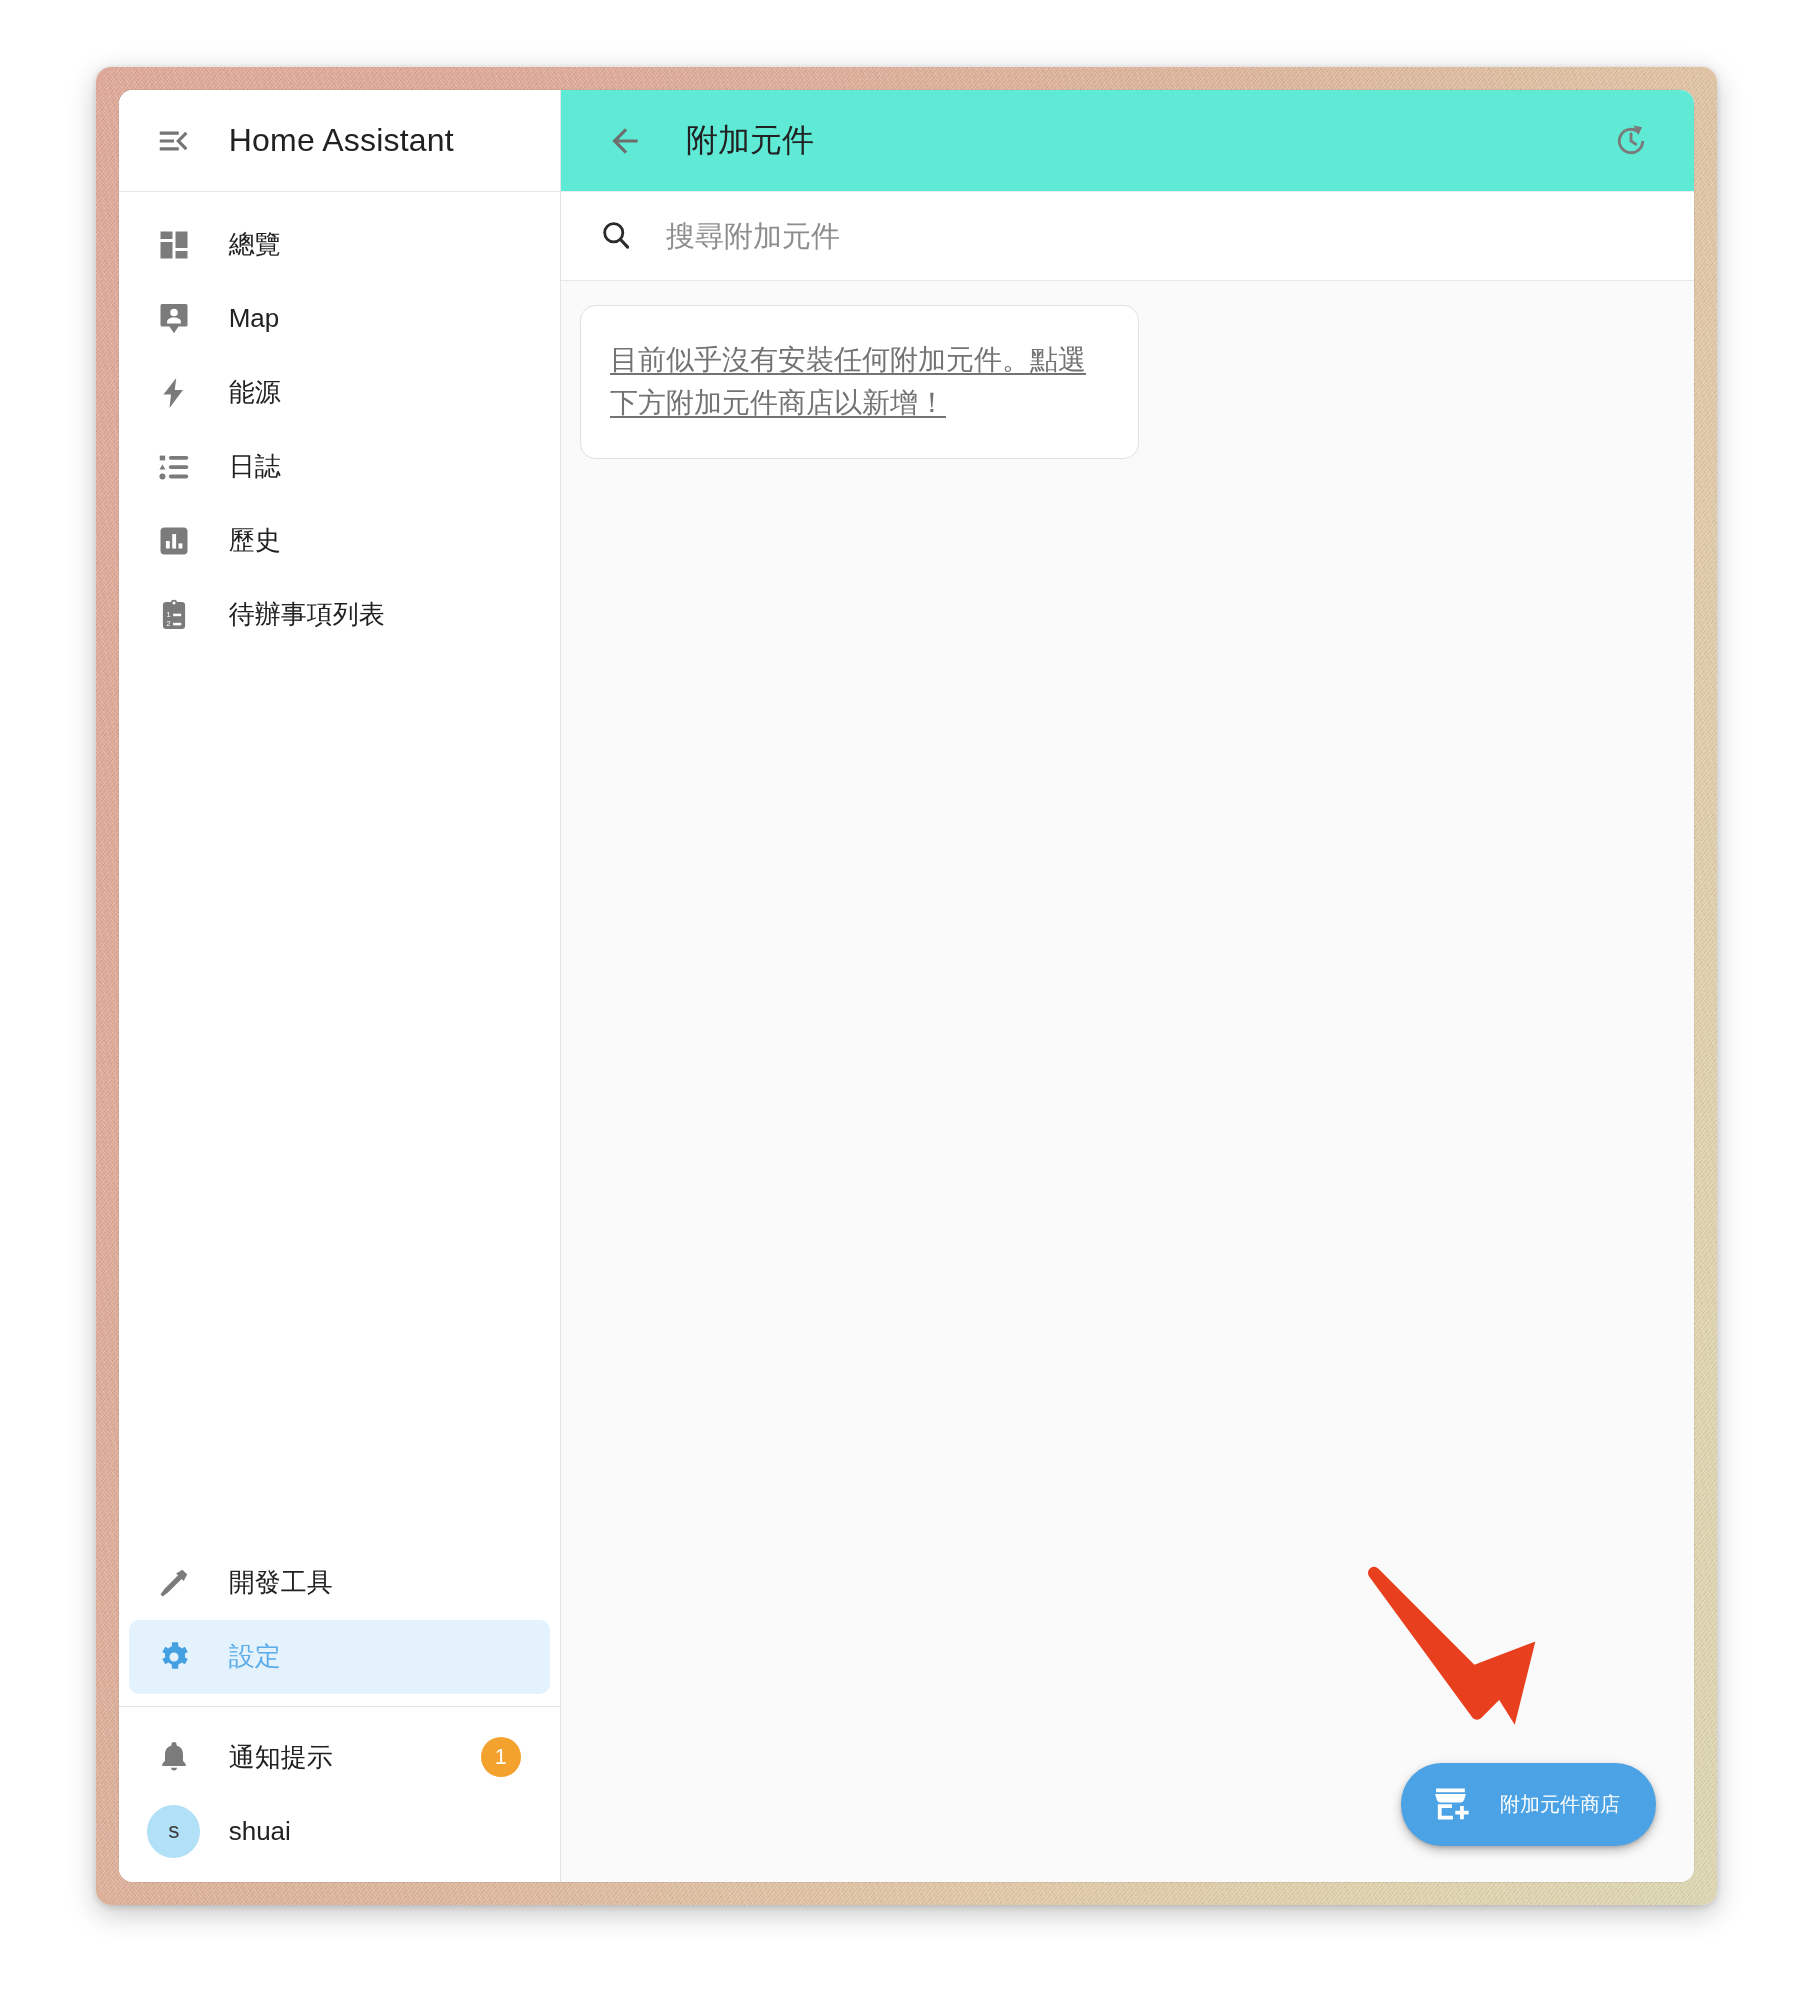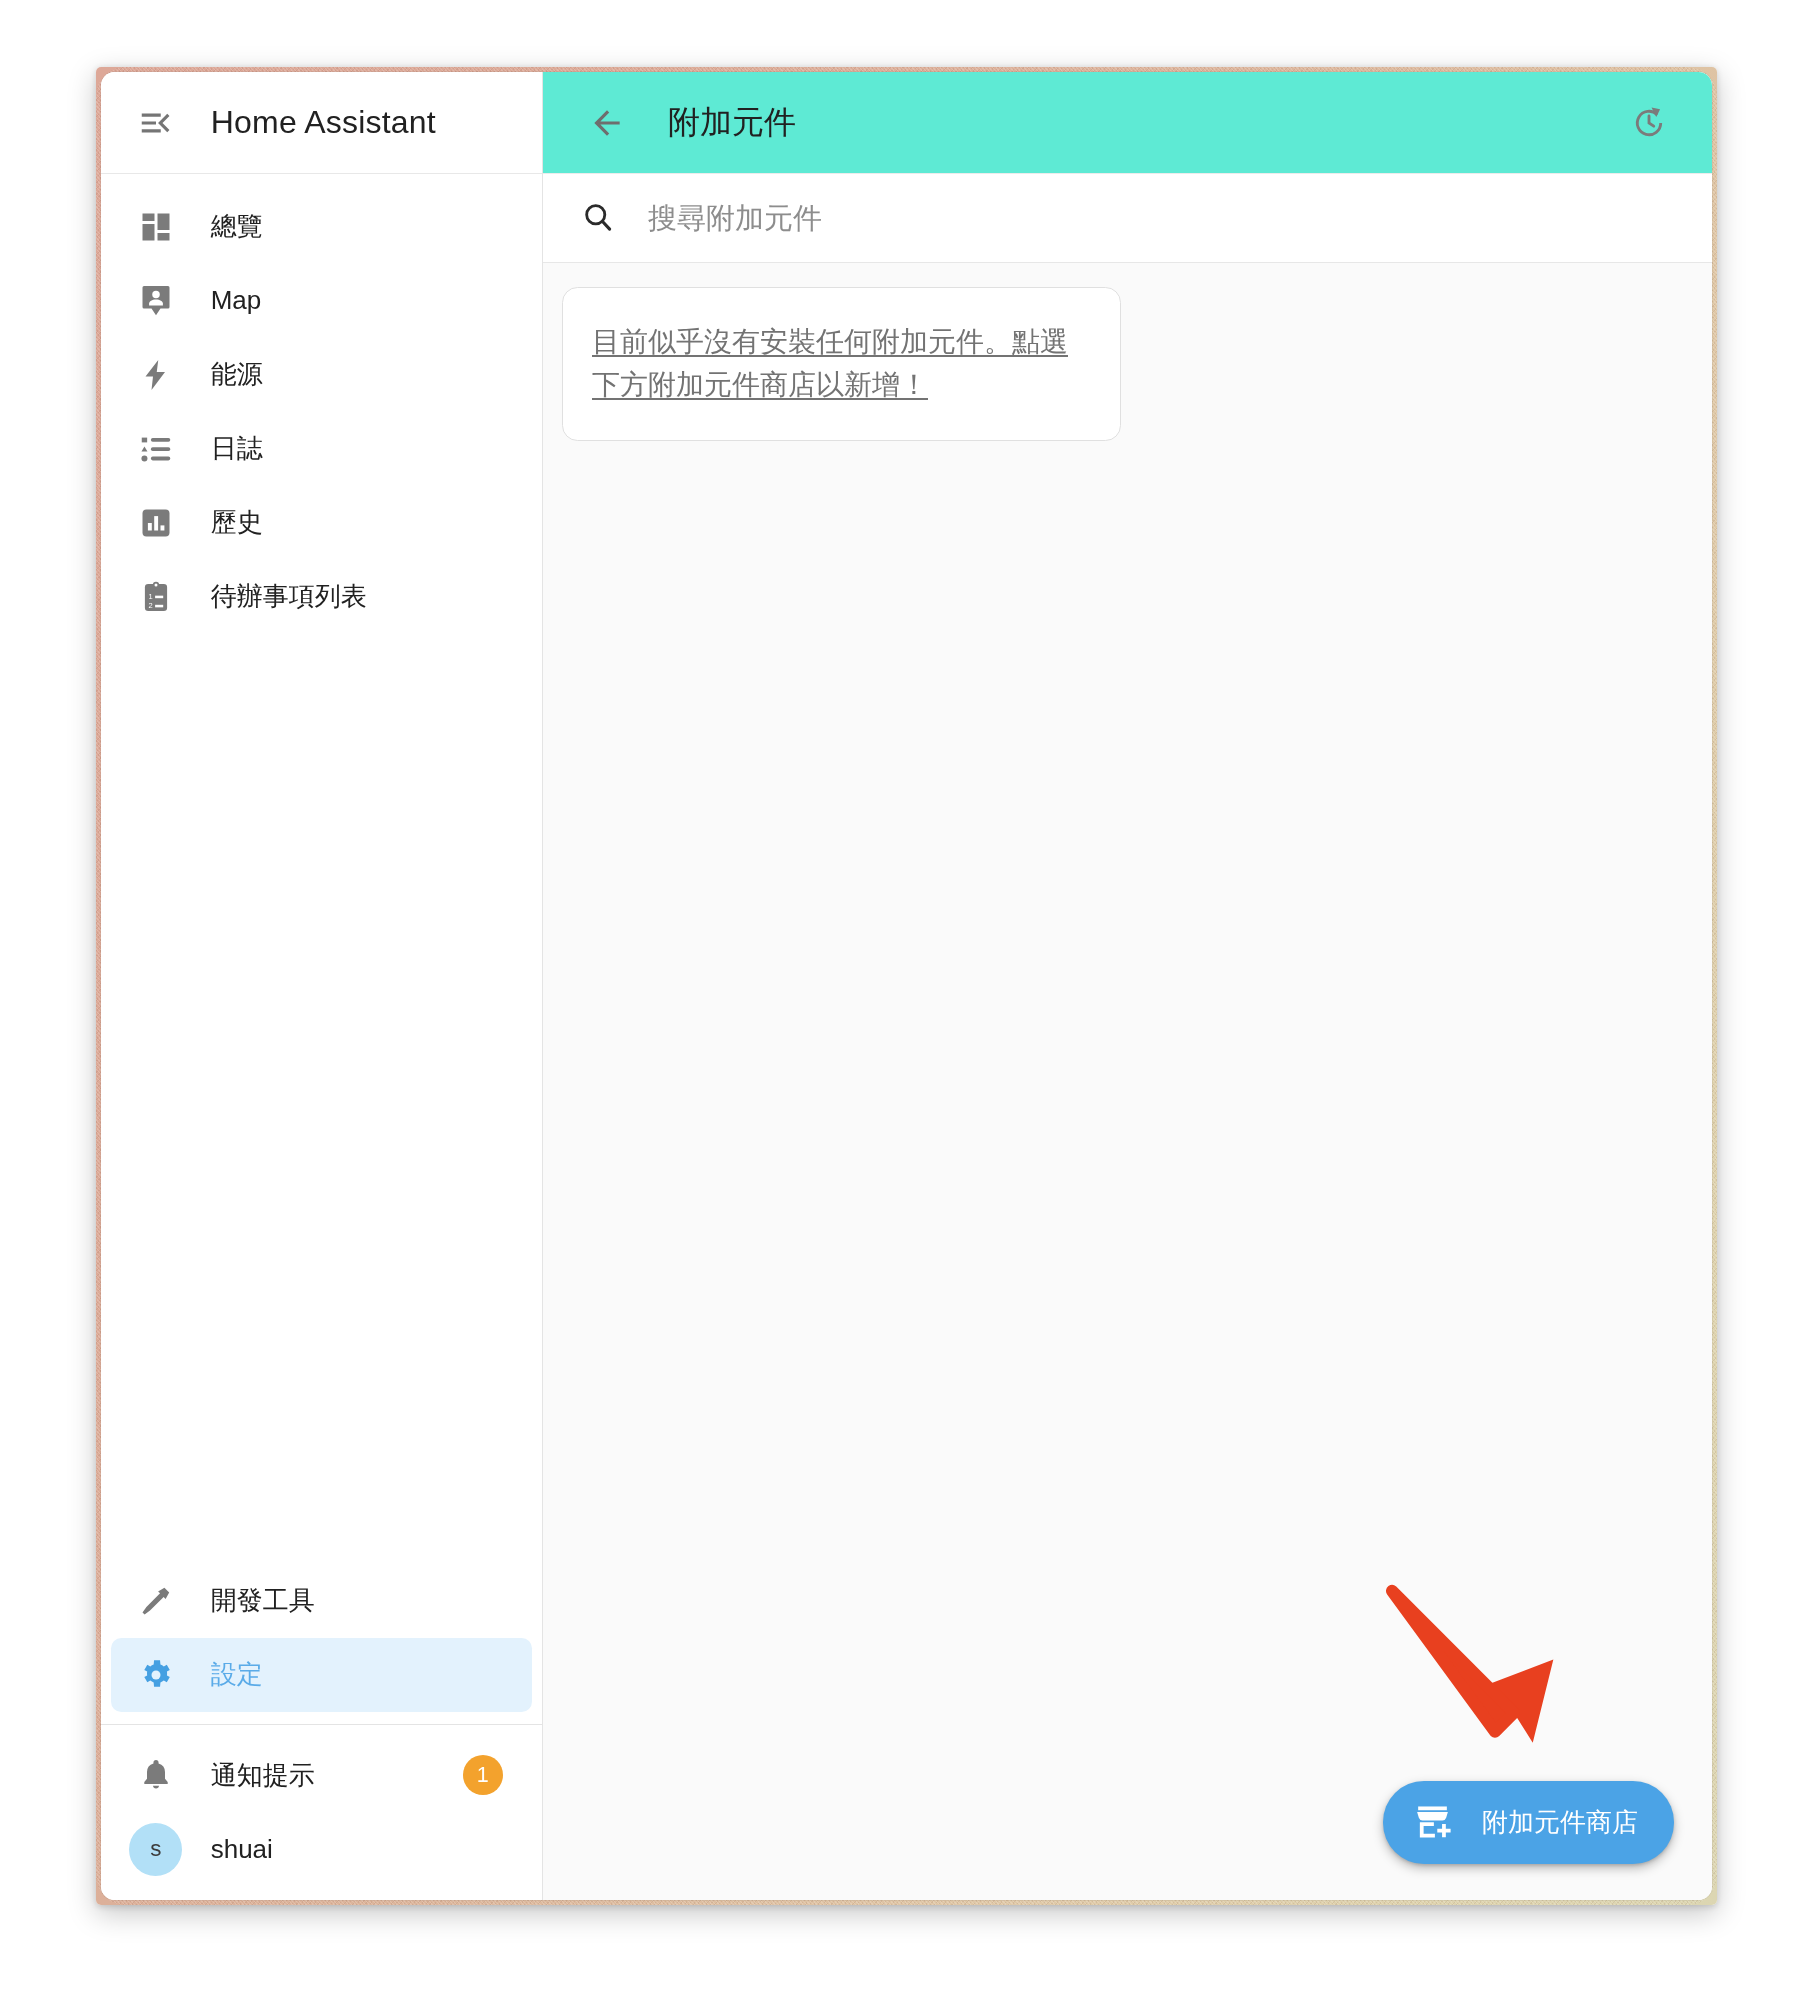--- a/index.html
+++ b/index.html
@@ -12,24 +12,24 @@
     font-family: "Liberation Sans", "DejaVu Sans", sans-serif;
   }
 
   
   #frame {
     position: absolute;
     left: 96px;
     top: 67px;
     width: 1621px;
     height: 1838px;
-    border-radius: 5px;
+    border-radius: 15px;
     background: linear-gradient(115deg, #dda898 0%, #dcaa97 22%, #dcb69c 48%, #dfc7a6 70%, #ded3ae 88%, #dcd6b2 100%);
     box-shadow: 0 8.6px 29px rgba(0,0,0,0.22), 0 1.7px 6.9px rgba(0,0,0,0.14);
-    padding: 5px;
+    padding: 23px;
     box-sizing: border-box;
   }
   #frame::after {
     content: "";
     position: absolute;
     inset: 0;
     border-radius: 29px;
     pointer-events: none;
     opacity: 0.30;
     background-image:
@@ -237,21 +237,21 @@
     border-radius: 41px;
     background: #4ba3e6;
     display: flex;
     align-items: center;
     padding: 0 36px 0 29px;
     box-shadow: 0 4.3px 10.3px rgba(0,0,0,0.26), 0 1.7px 3.4px rgba(0,0,0,0.15);
     box-sizing: border-box;
   }
   .fab .fab-label {
     color: #ffffff;
-    font-size: 26px;
+    font-size: 20px;
     margin-left: 29px;
     white-space: nowrap;
   }
 
   
   .annot-arrow {
     position: absolute;
     right: 95px;
     bottom: 110px;
     width: 232px;

